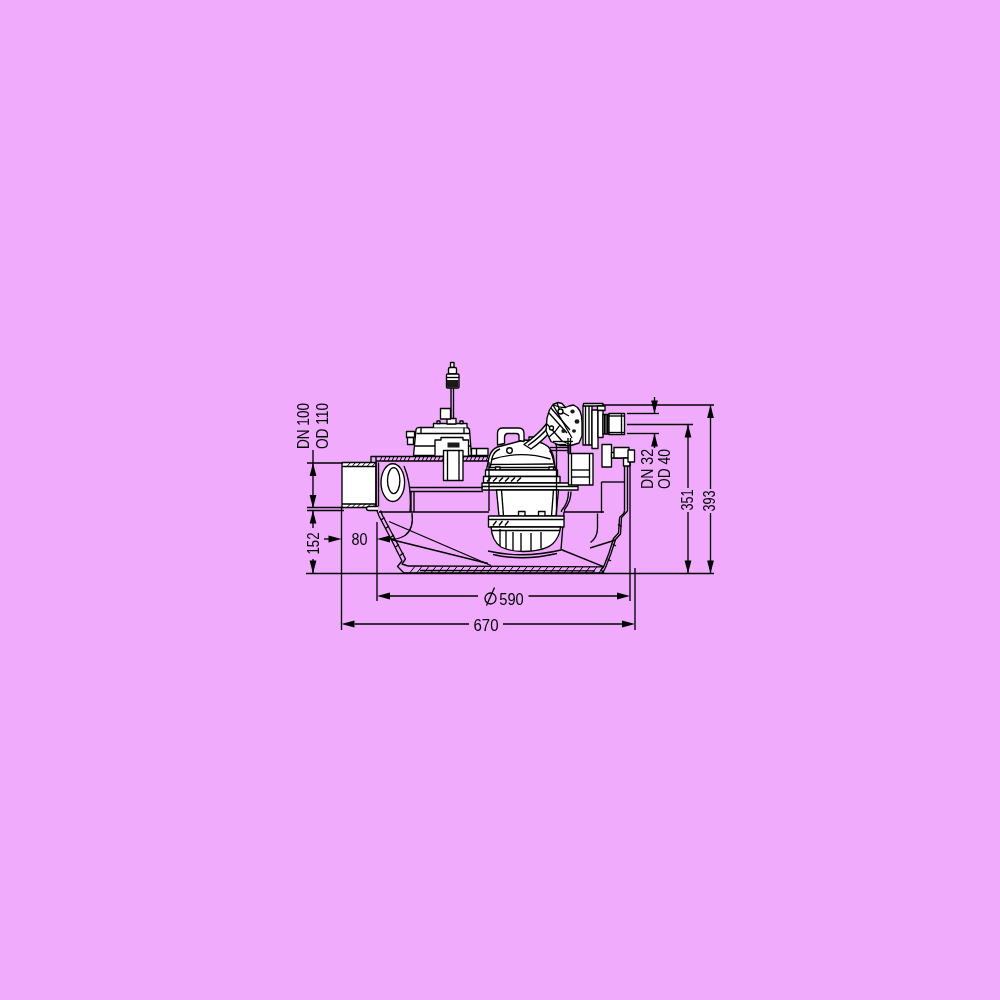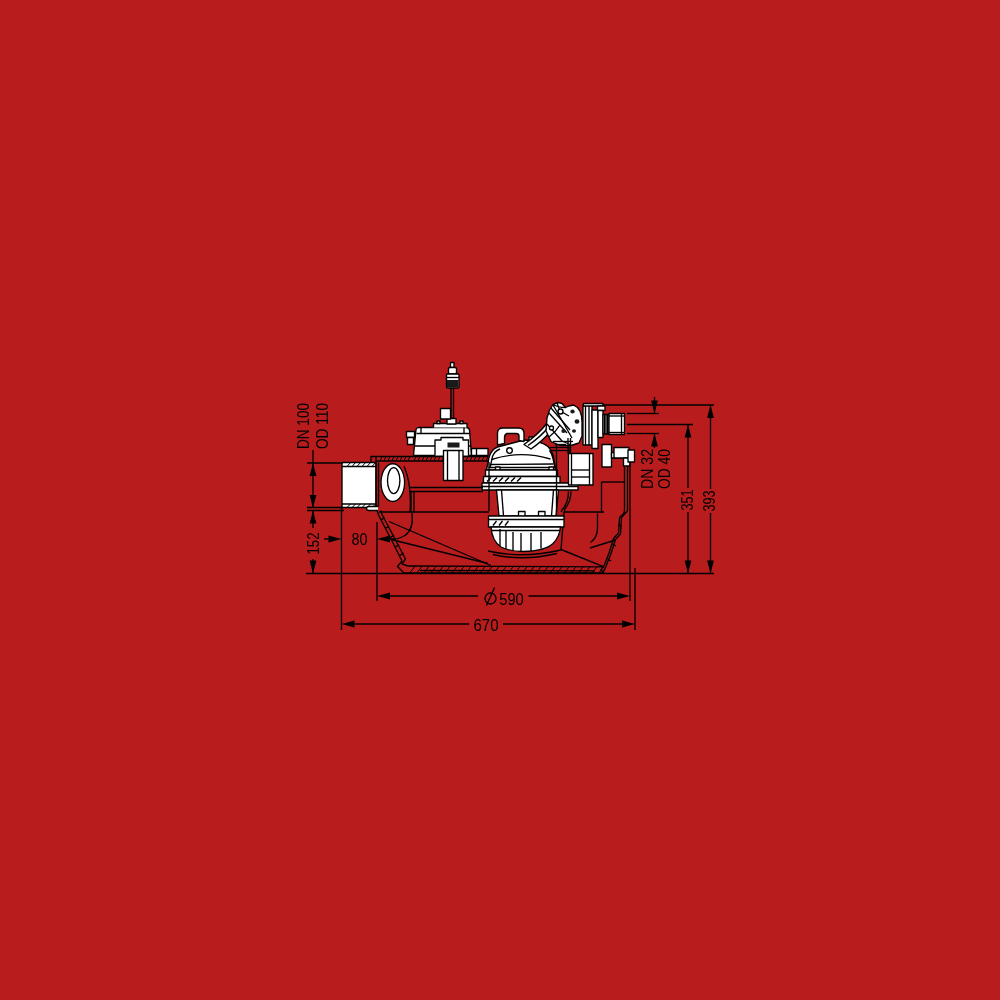--- a/index.html
+++ b/index.html
@@ -1,16 +1,16 @@
 <!DOCTYPE html>
 <html><head>
 <meta charset="utf-8">
 <style>
   html,body{margin:0;padding:0;background:#fff;}
-  #page{width:1000px;height:1000px;background:#b91c1c;position:relative;}
+  #page{width:1000px;height:1000px;background:#f0abfc;position:relative;}
   svg{display:block;}
   text{font-family:"Liberation Sans", sans-serif; fill:#000;}
 </style>
 </head>
 <body>
 
 <div id="page">
 <svg width="1000" height="1000" viewBox="0 0 1000 1000" fill="none" stroke-linejoin="round" stroke-linecap="butt">
 <g stroke="#000" stroke-width="1.35">
 

